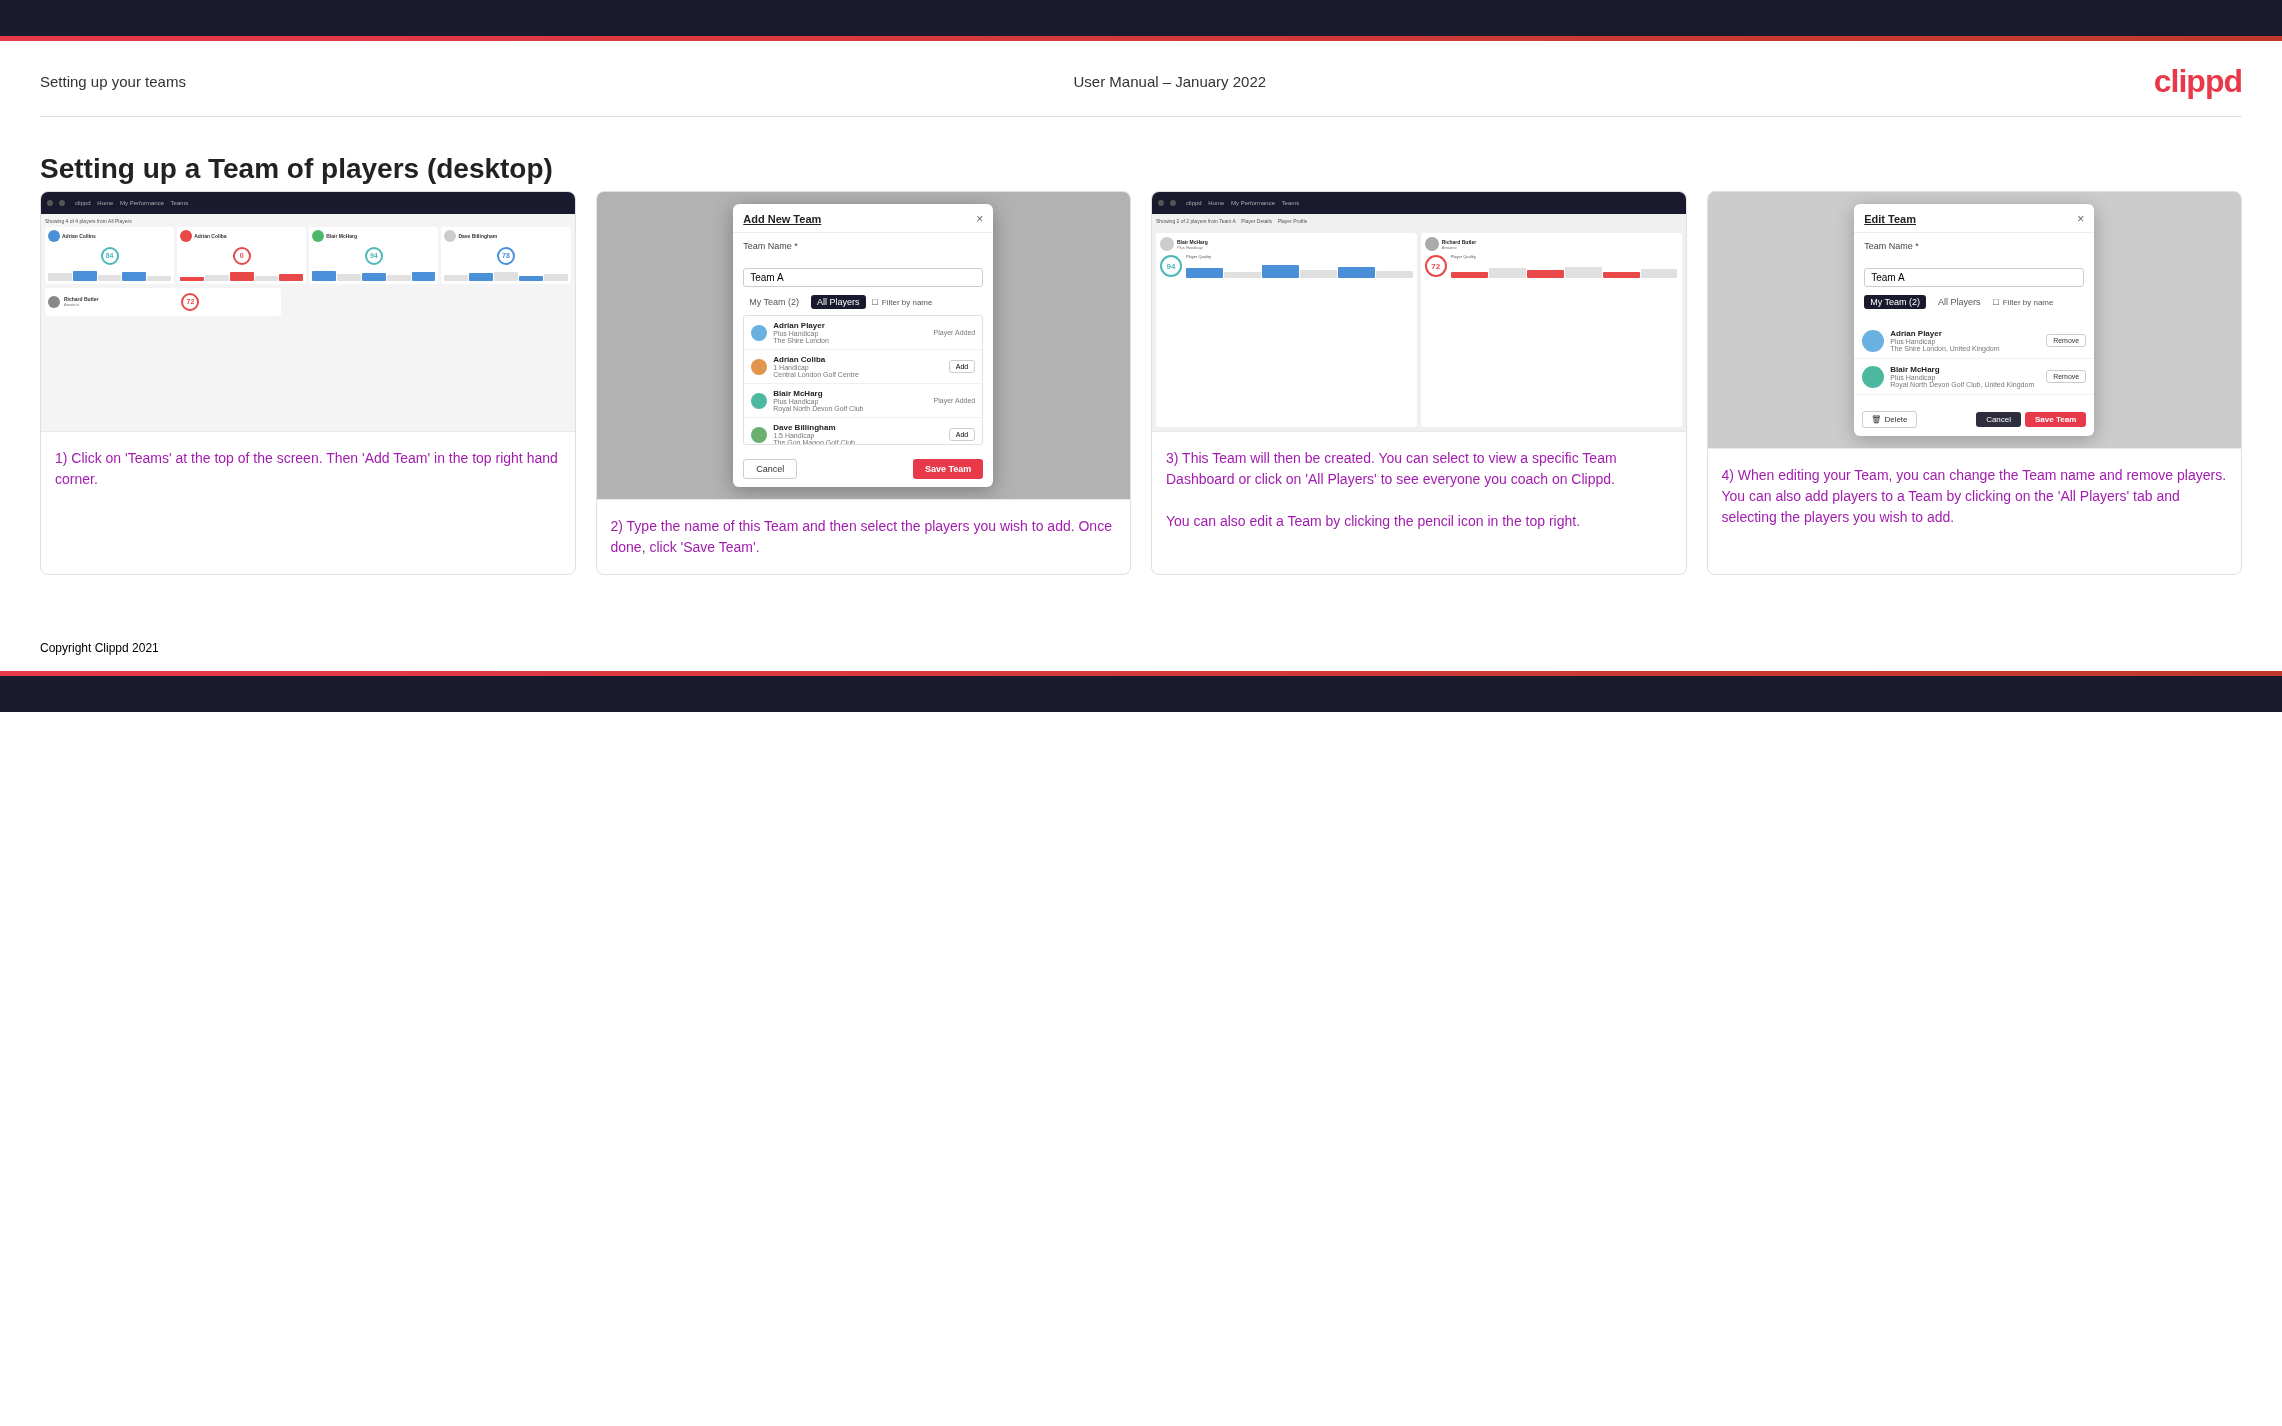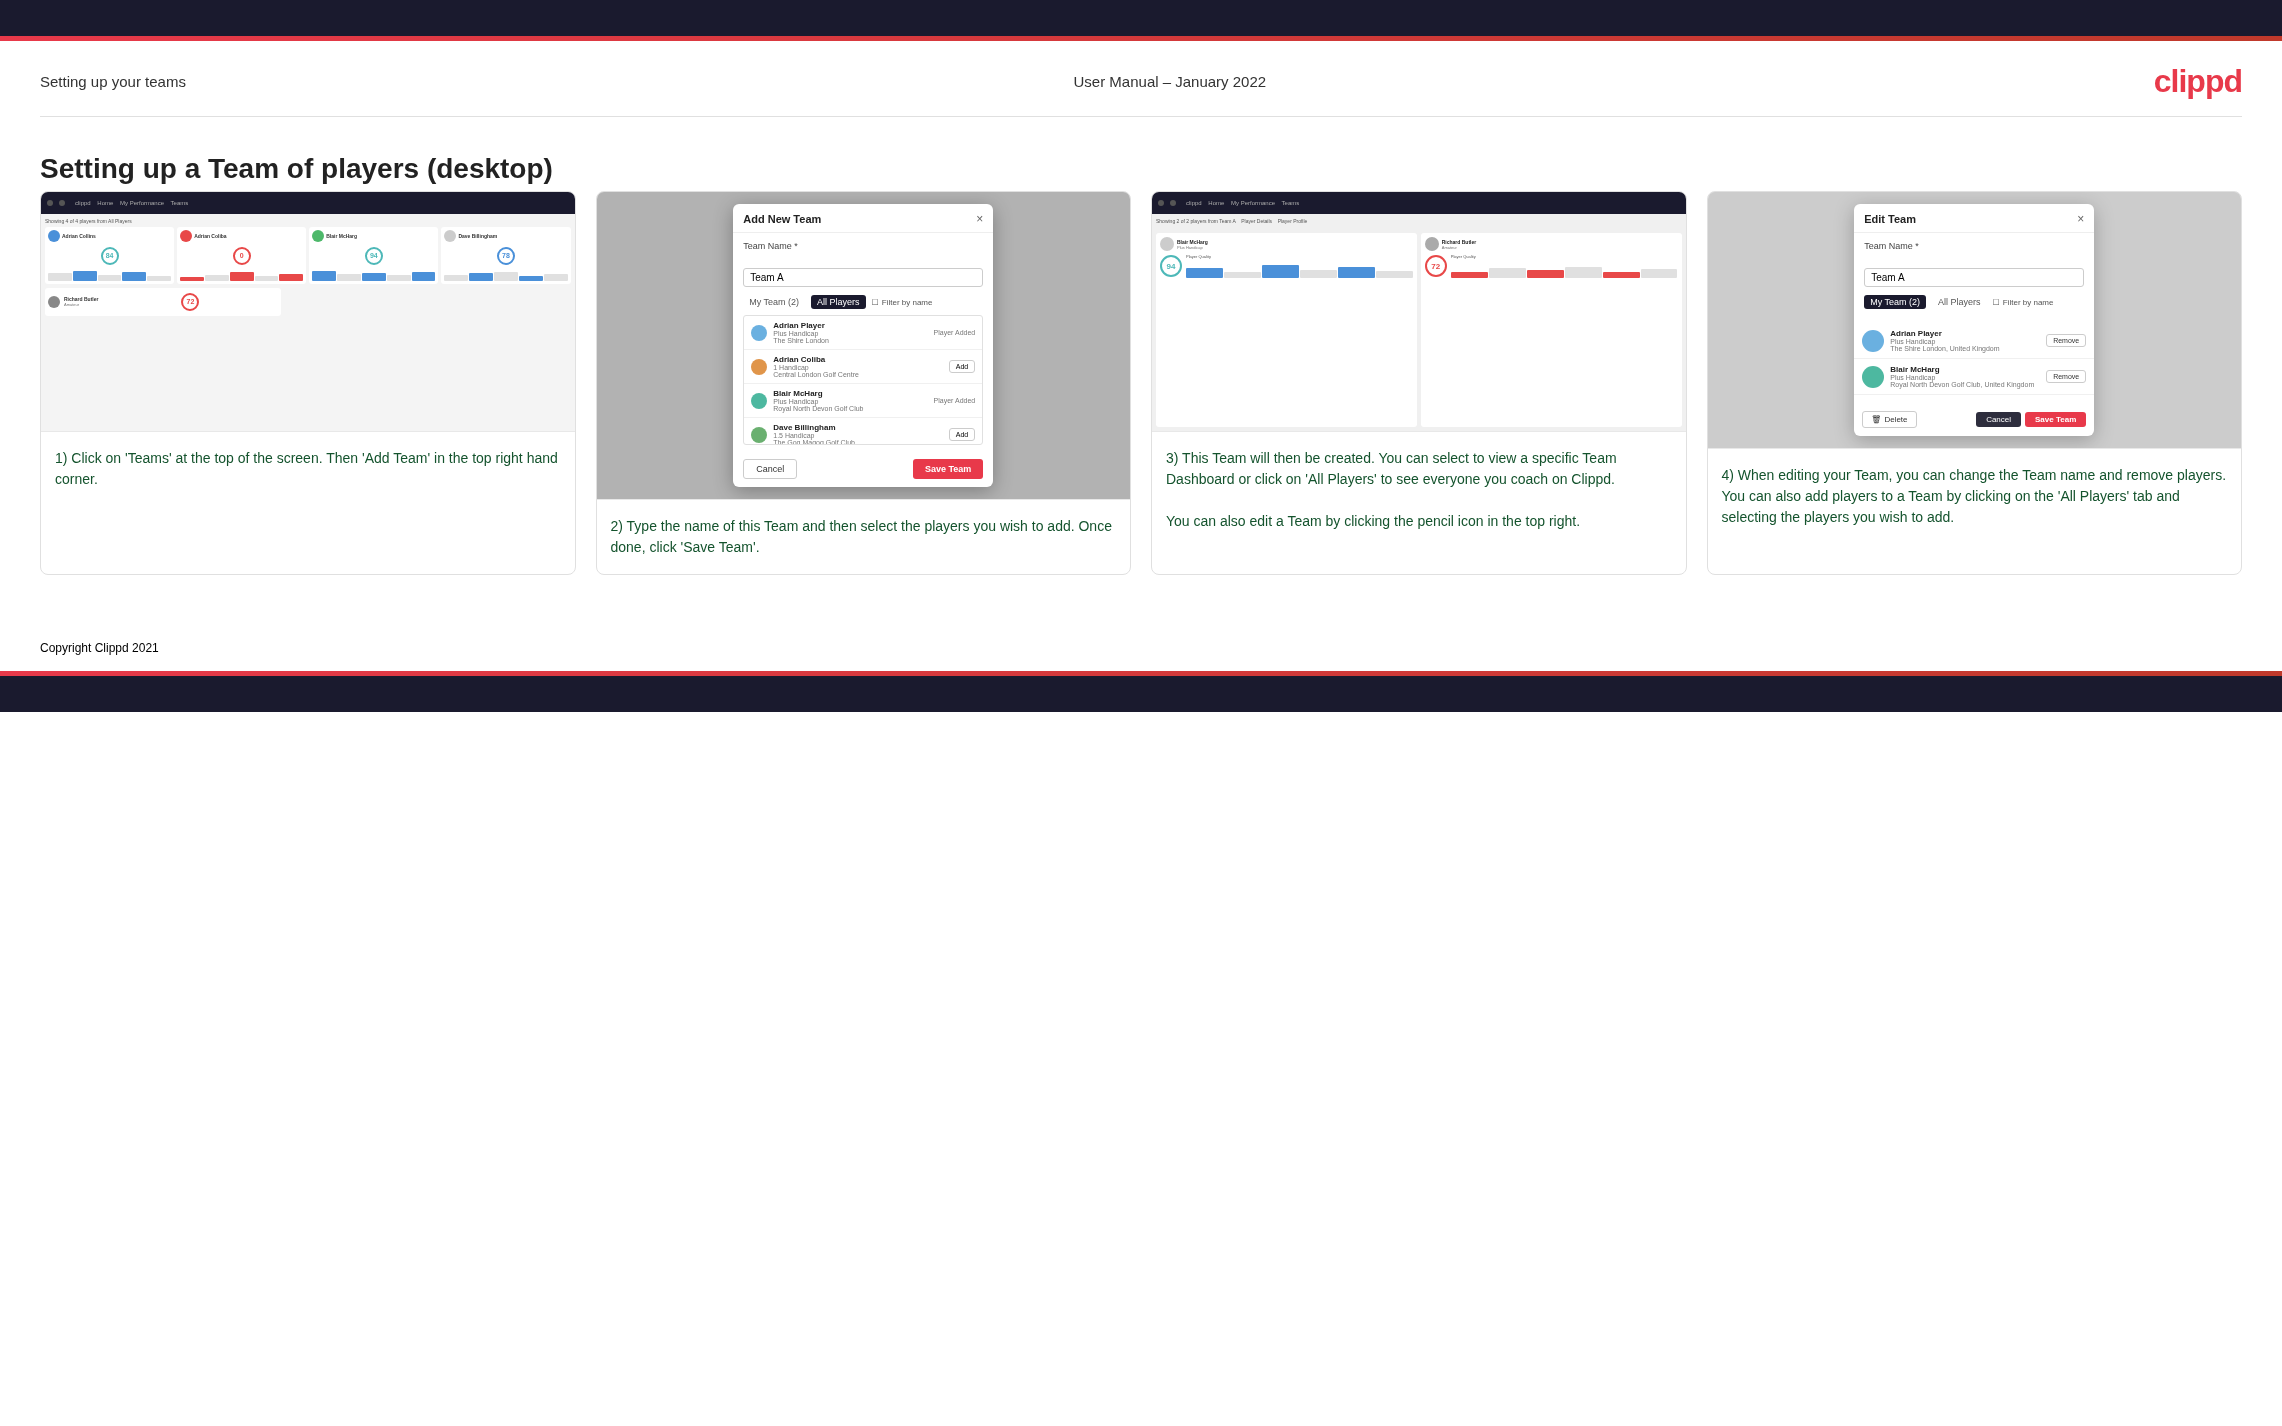--- a/index.html
+++ b/index.html
@@ -179,21 +179,21 @@
       background: #e0e0e0;
       border-radius: 1px;
     }
     .mock-bar.accent { background: #4a90d9; }
     .mock-bar.red { background: #e84848; }
 
     
     .card-text {
       padding: 16px 14px;
       font-size: 14px;
-      color: #14532d;
+      color: #a21caf;
       line-height: 1.5;
       flex: 1;
     }
 
     
     .screenshot-dialog {
       background: rgba(0,0,0,0.3);
       display: flex;
       align-items: center;
       justify-content: center;
@@ -211,20 +211,21 @@
       display: flex;
       justify-content: space-between;
       align-items: center;
       padding: 8px 10px 6px 10px;
       border-bottom: 1px solid #eee;
     }
     .dialog-title {
       font-size: 11px;
       font-weight: 600;
       color: #222;
+      text-decoration: underline;
     }
     .dialog-close {
       font-size: 12px;
       color: #666;
       cursor: pointer;
     }
     .dialog-body {
       padding: 8px 10px;
     }
     .dialog-label {

